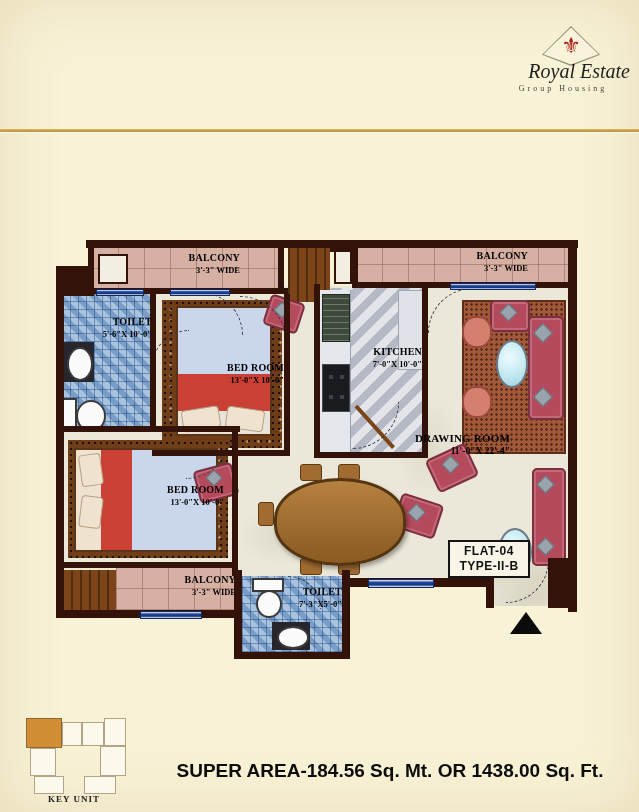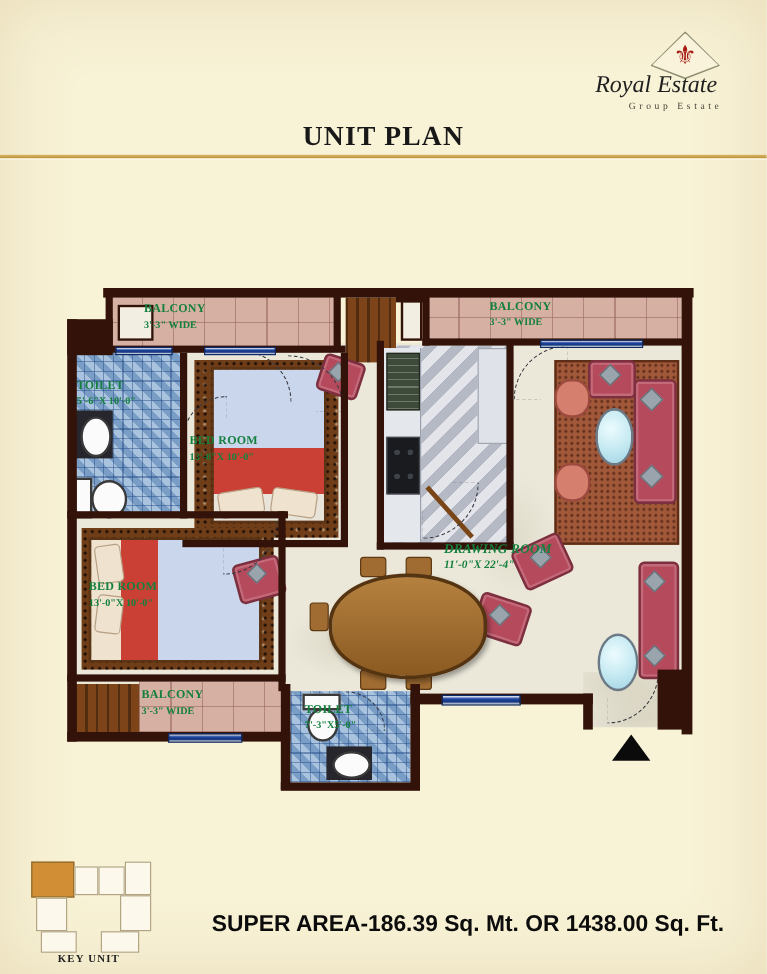--- a/index.html
+++ b/index.html
@@ -1,19 +1,19 @@
 <!DOCTYPE html>
 <html><head>
 <meta charset="utf-8">
 <style>
   html,body{margin:0;padding:0;}
   .page{position:relative;width:639px;height:812px;background:#f8f2d6;overflow:hidden;
         font-family:"Liberation Serif",serif;box-shadow:inset 0 0 60px rgba(180,150,90,.22);}
   
-  .brand-name{position:absolute;left:496px;top:60px;width:134px;text-align:left;
+  .brand-name{position:absolute;left:496px;top:60px;width:134px;text-align:right;
     font:italic 20px "Liberation Serif",serif;color:#1f1f1f;}
   .brand-tagline{position:absolute;left:496px;top:84px;width:134px;text-align:center;
     font:8px "Liberation Serif",serif;letter-spacing:3px;color:#45453a;}
   .diamond-outer{position:absolute;left:542px;top:26px;width:58px;height:40px;background:#8f8f72;
     clip-path:polygon(50% 0%,100% 72%,50% 100%,0% 72%);}
   .diamond-inner{position:absolute;left:1.5px;top:1.5px;width:55px;height:37px;background:#f8f3da;
     clip-path:polygon(50% 0%,100% 72%,50% 100%,0% 72%);}
   .fleur{position:absolute;left:0;top:7px;width:58px;text-align:center;font-size:22px;color:#a81c15;line-height:26px;}
   .page-title{position:absolute;left:0;top:101px;width:639px;text-align:center;
     font-weight:bold;font-size:23px;letter-spacing:1px;color:#181818;}
@@ -39,21 +39,21 @@
     radial-gradient(rgba(45,12,5,.6) 1px,transparent 1.5px);background-size:5px 5px;
     border:2px solid #5e2d16;}
   .wood{background-color:#7c4418;background-image:
     repeating-linear-gradient(90deg,rgba(0,0,0,.35) 0 2px,transparent 2px 9px);}
   .kitchen-floor{background-color:#c6cad4;background-image:
     repeating-linear-gradient(135deg,rgba(255,255,255,.5) 0 8px,rgba(148,154,168,.35) 8px 16px);}
   .white-block{background:#f2efe2;border:2px solid #331309;}
   .wall{position:absolute;background:#331309;z-index:10;}
   .win{position:absolute;z-index:12;background:linear-gradient(180deg,#f5f5f5 0%,#1c44a0 35%,#15377f 70%,#f5f5f5 100%);border:1px solid #0d2a66;}
   .arc{position:absolute;z-index:8;}
-  .room-label{position:absolute;text-align:left;z-index:30;font-weight:bold;color:#15803d;}
+  .room-label{position:absolute;text-align:right;z-index:30;font-weight:bold;color:#000000;}
   .room-name{font-size:10px;line-height:1.25;letter-spacing:.2px;}
   .room-size{font-size:8.5px;line-height:1.2;}
   .sofa{position:absolute;z-index:5;background:#b64a5d;border:2px solid #7c2f3e;border-radius:5px;
     box-shadow:inset 0 0 0 2px rgba(255,255,255,.18);}
   .throw{position:absolute;z-index:6;background:#9aa4ac;border:1px solid #646c74;transform:rotate(45deg);}
   .armchair{position:absolute;z-index:5;background:#d5806f;border:2px solid #9c4a3e;border-radius:45%;}
   .oval-table{position:absolute;z-index:5;border:2px solid #6b7a86;border-radius:50%;
     background:radial-gradient(circle at 40% 35%,#ecfcff,#bfe6ef 60%,#9fd3e4);}
   .dining-table{position:absolute;z-index:5;border:3px solid #553411;border-radius:50%/46%;
     background:linear-gradient(180deg,#b5813f,#8a5a22);box-shadow:2px 3px 4px rgba(0,0,0,.35);}
@@ -82,23 +82,22 @@
 </head>
 <body>
 
 <div class="page">
 
   <div class="diamond-outer">
     <div class="diamond-inner"></div>
     <span class="fleur">⚜</span>
   </div>
   <div class="brand-name">Royal Estate</div>
-  <div class="brand-tagline">Group Estate</div>
-
-  <div class="page-title">UNIT PLAN</div>
+  <div class="brand-tagline">Group Housing</div>
+
   <div class="gold-rule"></div>
 
   <div class="floor marble" style="left:60px;top:286px;width:512px;height:294px;"></div>
   <div class="floor marble" style="left:60px;top:578px;width:180px;height:34px;"></div>
   <div class="floor marble" style="left:486px;top:560px;width:84px;height:46px;"></div>
 
   <div class="zone tile-pink" style="left:92px;top:248px;width:190px;height:42px;"></div>
   <div class="zone tile-pink" style="left:356px;top:246px;width:212px;height:40px;"></div>
   <div class="zone tile-pink" style="left:116px;top:568px;width:118px;height:42px;"></div>
   <div class="zone tile-blue" style="left:62px;top:294px;width:90px;height:136px;"></div>
@@ -220,44 +219,52 @@
     <div class="room-size">3'-3" WIDE</div>
   </div>
   <div class="room-label" style="left:64px;top:316px;width:88px;">
     <div class="room-name">TOILET</div>
     <div class="room-size">5'-6"X 10'-0"</div>
   </div>
   <div class="room-label" style="left:158px;top:362px;width:126px;">
     <div class="room-name">BED ROOM</div>
     <div class="room-size">13'-0"X 10'-0"</div>
   </div>
-  <div class="room-label" style="left:370px;top:452px;width:140px;font-style:italic;">
+  <div class="room-label" style="left:322px;top:346px;width:100px;">
+    <div class="room-name">KITCHEN</div>
+    <div class="room-size">7'-0"X 10'-0"</div>
+  </div>
+  <div class="room-label" style="left:370px;top:432px;width:140px;">
     <div class="room-name" style="font-size:11px;">DRAWING ROOM</div>
     <div class="room-size" style="font-size:9.5px;">11'-0"X 22'-4"</div>
   </div>
   <div class="room-label" style="left:74px;top:484px;width:150px;">
     <div class="room-name">BED ROOM</div>
     <div class="room-size">13'-0"X 10'-0"</div>
   </div>
   <div class="room-label" style="left:118px;top:574px;width:118px;">
     <div class="room-name">BALCONY</div>
     <div class="room-size">3'-3" WIDE</div>
   </div>
   <div class="room-label" style="left:254px;top:586px;width:88px;">
     <div class="room-name">TOILET</div>
     <div class="room-size">7'-3"X5'-0"</div>
   </div>
 
+  <div class="flat-tag">
+    <div>FLAT-04</div>
+    <div>TYPE-II-B</div>
+  </div>
   <div class="entry-triangle"></div>
 
   <div class="ku" style="left:26px;top:718px;width:34px;height:28px;background:#d28e35;border-color:#8a6a30;"></div>
   <div class="ku" style="left:62px;top:722px;width:18px;height:22px;"></div>
   <div class="ku" style="left:82px;top:722px;width:20px;height:22px;"></div>
   <div class="ku" style="left:104px;top:718px;width:20px;height:26px;"></div>
   <div class="ku" style="left:30px;top:748px;width:24px;height:26px;"></div>
   <div class="ku" style="left:100px;top:746px;width:24px;height:28px;"></div>
   <div class="ku" style="left:34px;top:776px;width:28px;height:16px;"></div>
   <div class="ku" style="left:84px;top:776px;width:30px;height:16px;"></div>
   <div class="keyplan-label">KEY UNIT</div>
 
-  <div class="footer-sub">SUPER AREA-186.39 Sq. Mt. OR 1438.00 Sq. Ft.</div>
+  <div class="footer-sub">SUPER AREA-184.56 Sq. Mt. OR 1438.00 Sq. Ft.</div>
 
 </div>
 
 </body></html>

